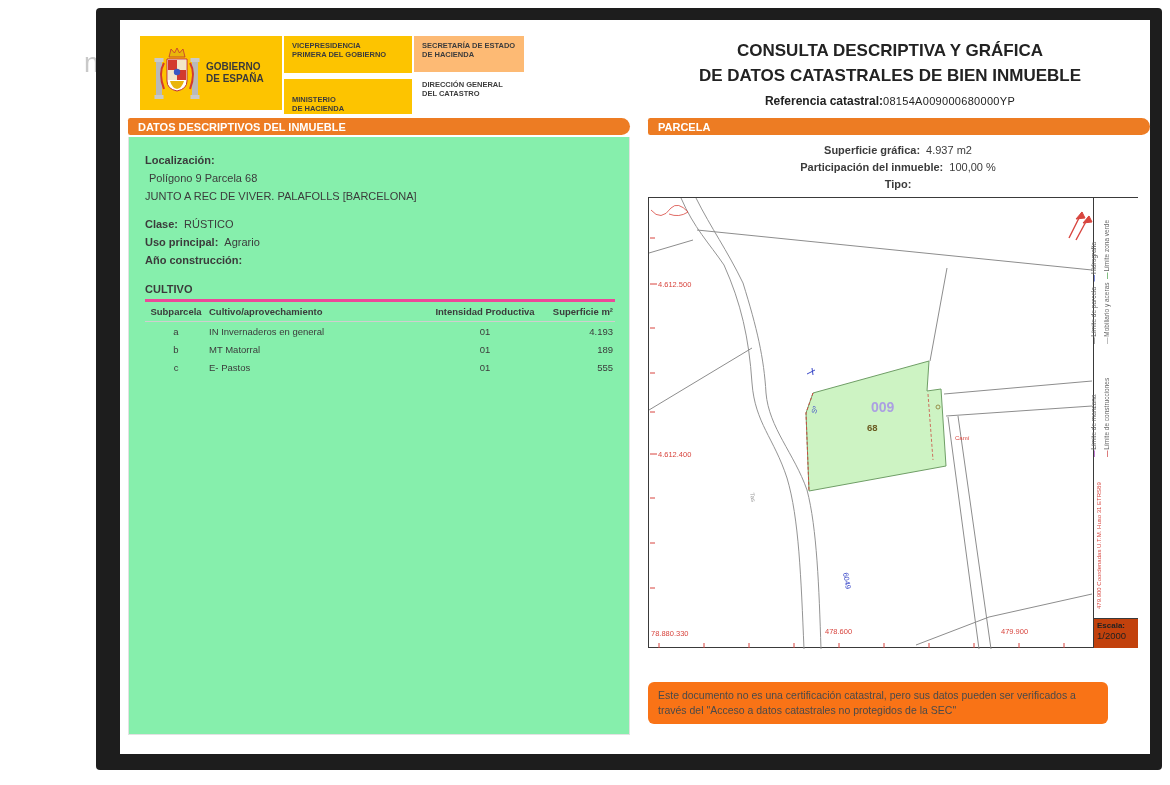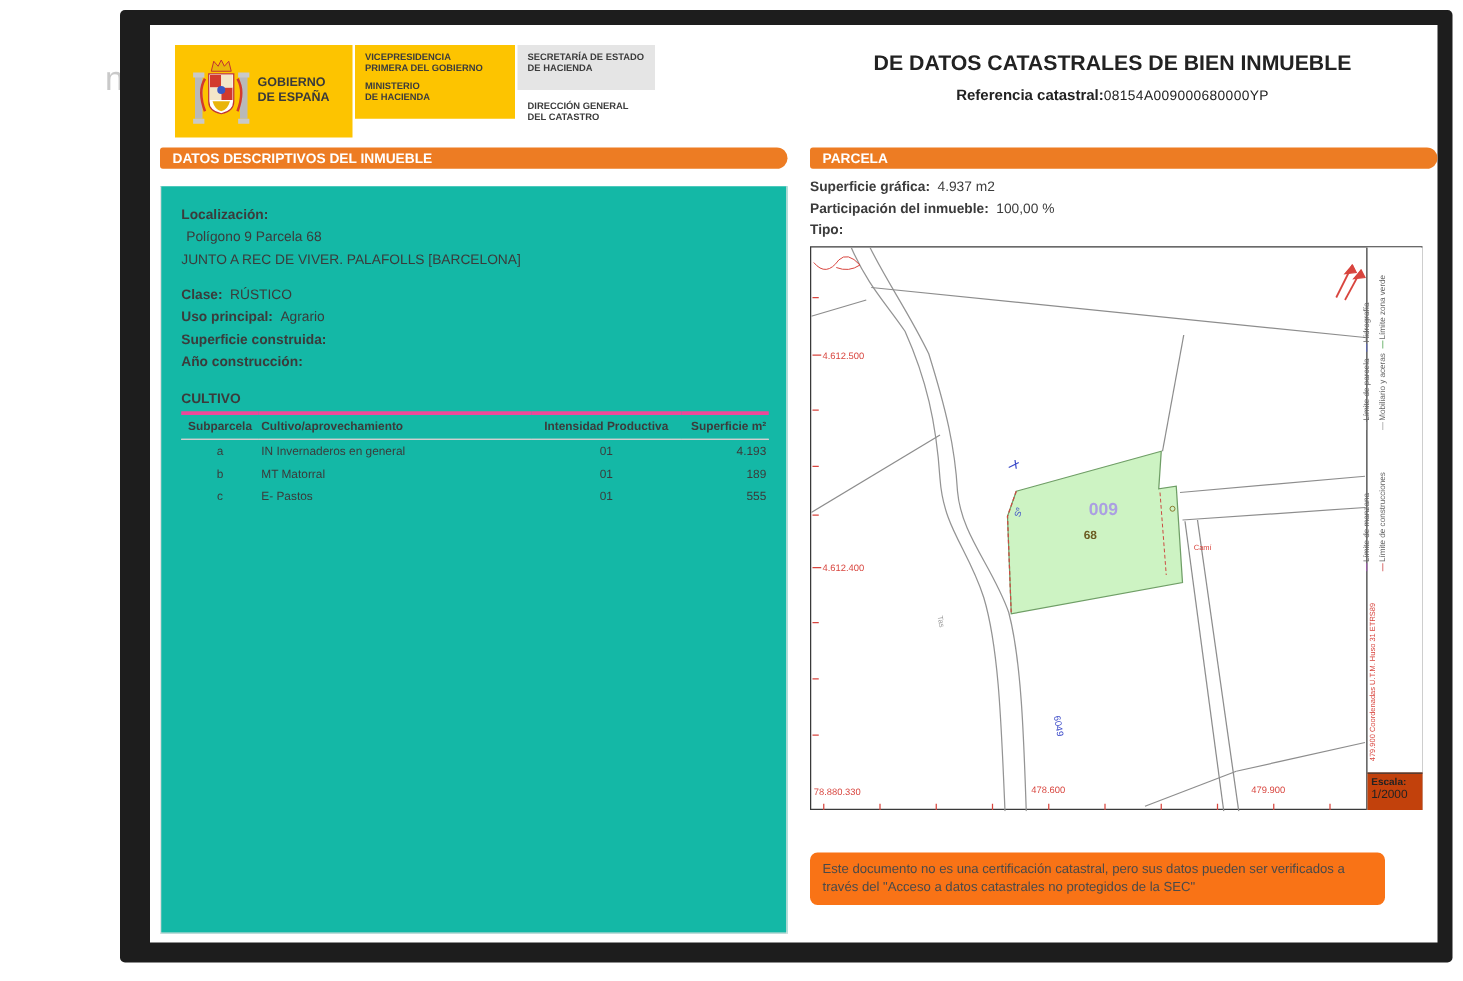--- a/index.html
+++ b/index.html
@@ -8,60 +8,60 @@
   .stage { position:relative; width:1170px; height:785px; background:#fff; }
   .bg-fragment { position:absolute; left:84px; top:48px; font-size:27px; color:#c9c9c9; }
   .frame { position:absolute; left:96px; top:8px; width:1066px; height:762px;
            background:#1d1d1d; border-radius:4px; }
   .page { position:absolute; left:24px; top:12px; width:1030px; height:734px; background:#ffffff; }
 
   
   .logo-box { position:absolute; background:#fdc400; }
   .box1 { left:20px; top:16px; width:142px; height:74px; display:flex; align-items:center; }
   .box2a { left:164px; top:16px; width:128px; height:37px; padding:5px 0 0 8px; }
-  .box2b { left:164px; top:40px; width:128px; height:35px; padding:4px 0 0 8px; }
-  .box3 { left:294px; top:16px; width:110px; height:36px; background:#e5e5e5; padding:5px 0 0 8px; }
+  .box2b { left:164px; top:59px; width:128px; height:35px; padding:16px 0 0 8px; }
+  .box3 { left:294px; top:16px; width:110px; height:36px; background:#fdba74; padding:5px 0 0 8px; }
   .box3b { position:absolute; left:294px; top:60px; width:110px; padding-left:8px; }
   .logo-text { font-size:7.5px; font-weight:bold; color:#3c3c3c; line-height:9px; white-space:pre-line; }
   .gob-text { font-size:10px; font-weight:bold; color:#3a3a3a; line-height:12px; white-space:pre-line; }
   .escudo { margin:4px 6px 0 14px; }
 
   .title-wrap { position:absolute; left:520px; top:18px; width:500px; text-align:center; }
   .title-line { font-size:17px; font-weight:bold; color:#222; line-height:25px; }
   .ref-line { margin-top:6px; font-size:12px; color:#222; }
   .ref-line b { }
   .ref-value { font-size:11px; font-weight:normal; letter-spacing:.3px; }
 
   
   .orange-bar { position:absolute; height:17px; background:#ed7c23; color:#fff;
                 font-size:11px; font-weight:bold; line-height:19px; padding-left:10px;
                 border-radius:3px 11px 11px 3px; }
   .bar-left { left:8px; top:98px; width:502px; }
   .bar-right { left:528px; top:98px; width:502px; }
 
   
   .left-panel { position:absolute; left:8px; top:117px; width:502px; height:598px;
-                border:1px solid #e2e2e2; border-top:none; background:#14b8a6;margin-top:12px; }
+                border:1px solid #e2e2e2; border-top:none; background:#86efac; }
   .lp-content { padding:14px 14px 0 16px; font-size:11px; color:#3b3b3b; }
   .lp-row { line-height:18px; }
   .lp-label { font-weight:bold; }
   .lp-val { font-weight:normal; margin-left:6px; }
   .cultivo-title { font-weight:bold; margin-top:14px; font-size:11px; }
   table.cultivo { width:100%; border-collapse:collapse; margin-top:4px; font-size:9.5px; color:#3b3b3b; }
   table.cultivo thead th { font-weight:bold; border-top:3px solid #ec4899; border-bottom:1px solid #cfcfcf;
                            padding:4px 2px; }
   table.cultivo td { padding:3.5px 2px; }
   .c0 { width:62px; text-align:center; }
   .c1 { text-align:left; }
   .c2 { width:120px; text-align:center; }
   .c3 { width:70px; text-align:right; }
 
   
   .rp-info { position:absolute; left:528px; top:122px; width:500px; font-size:11px; color:#3b3b3b; }
-  .rp-info .lp-row { line-height:17px; }
+  .rp-info .lp-row { line-height:17px;text-align:center; }
 
   .map-box { position:absolute; left:528px; top:177px; width:490px; height:451px;
              border:1px solid #3a3a3a; background:#fff; }
   .map-svg { position:absolute; left:0; top:0; }
 
   .legend-strip { position:absolute; left:444px; top:0; width:45px; height:450px;
                   border-left:1px solid #3a3a3a; background:#fff; }
   .rot { position:absolute; transform-origin:0 100%; transform:rotate(-90deg);
          font-size:6.5px; white-space:nowrap; color:#666; height:9px; line-height:9px; }
   .rot .dash { font-weight:bold; letter-spacing:-1px; }
@@ -120,40 +120,40 @@
       <div class="logo-box box3">
         <div class="logo-text">SECRETARÍA DE ESTADO
 DE HACIENDA</div>
       </div>
       <div class="box3b">
         <div class="logo-text">DIRECCIÓN GENERAL
 DEL CATASTRO</div>
       </div>
 
       <div class="title-wrap">
+        <div class="title-line">CONSULTA DESCRIPTIVA Y GRÁFICA</div>
         <div class="title-line">DE DATOS CATASTRALES DE BIEN INMUEBLE</div>
         <div class="ref-line">
           <b>Referencia catastral:</b><span class="ref-value">08154A009000680000YP</span>
         </div>
       </div>
 
       <div class="orange-bar bar-left">DATOS DESCRIPTIVOS DEL INMUEBLE</div>
       <div class="left-panel">
         <div class="lp-content">
           <div class="lp-row lp-label">Localización:</div>
           <div class="lp-row" style="padding-left:4px">Polígono 9 Parcela 68</div>
           <div class="lp-row">JUNTO A REC DE VIVER. PALAFOLLS [BARCELONA]</div>
           <div style="height:10px"></div>
           <div class="lp-row">
             <span class="lp-label">Clase:</span><span class="lp-val">RÚSTICO</span>
           </div>
           <div class="lp-row">
             <span class="lp-label">Uso principal:</span><span class="lp-val">Agrario</span>
           </div>
-          <div class="lp-row lp-label">Superficie construida:</div>
           <div class="lp-row lp-label">Año construcción:</div>
           <div class="cultivo-title">CULTIVO</div>
           <table class="cultivo">
             <thead>
                 <tr>
                   <th class="c0">Subparcela</th>
                   <th class="c1">Cultivo/aprovechamiento</th>
                   <th class="c2">Intensidad Productiva</th>
                   <th class="c3">Superficie m²</th>
                 </tr>

